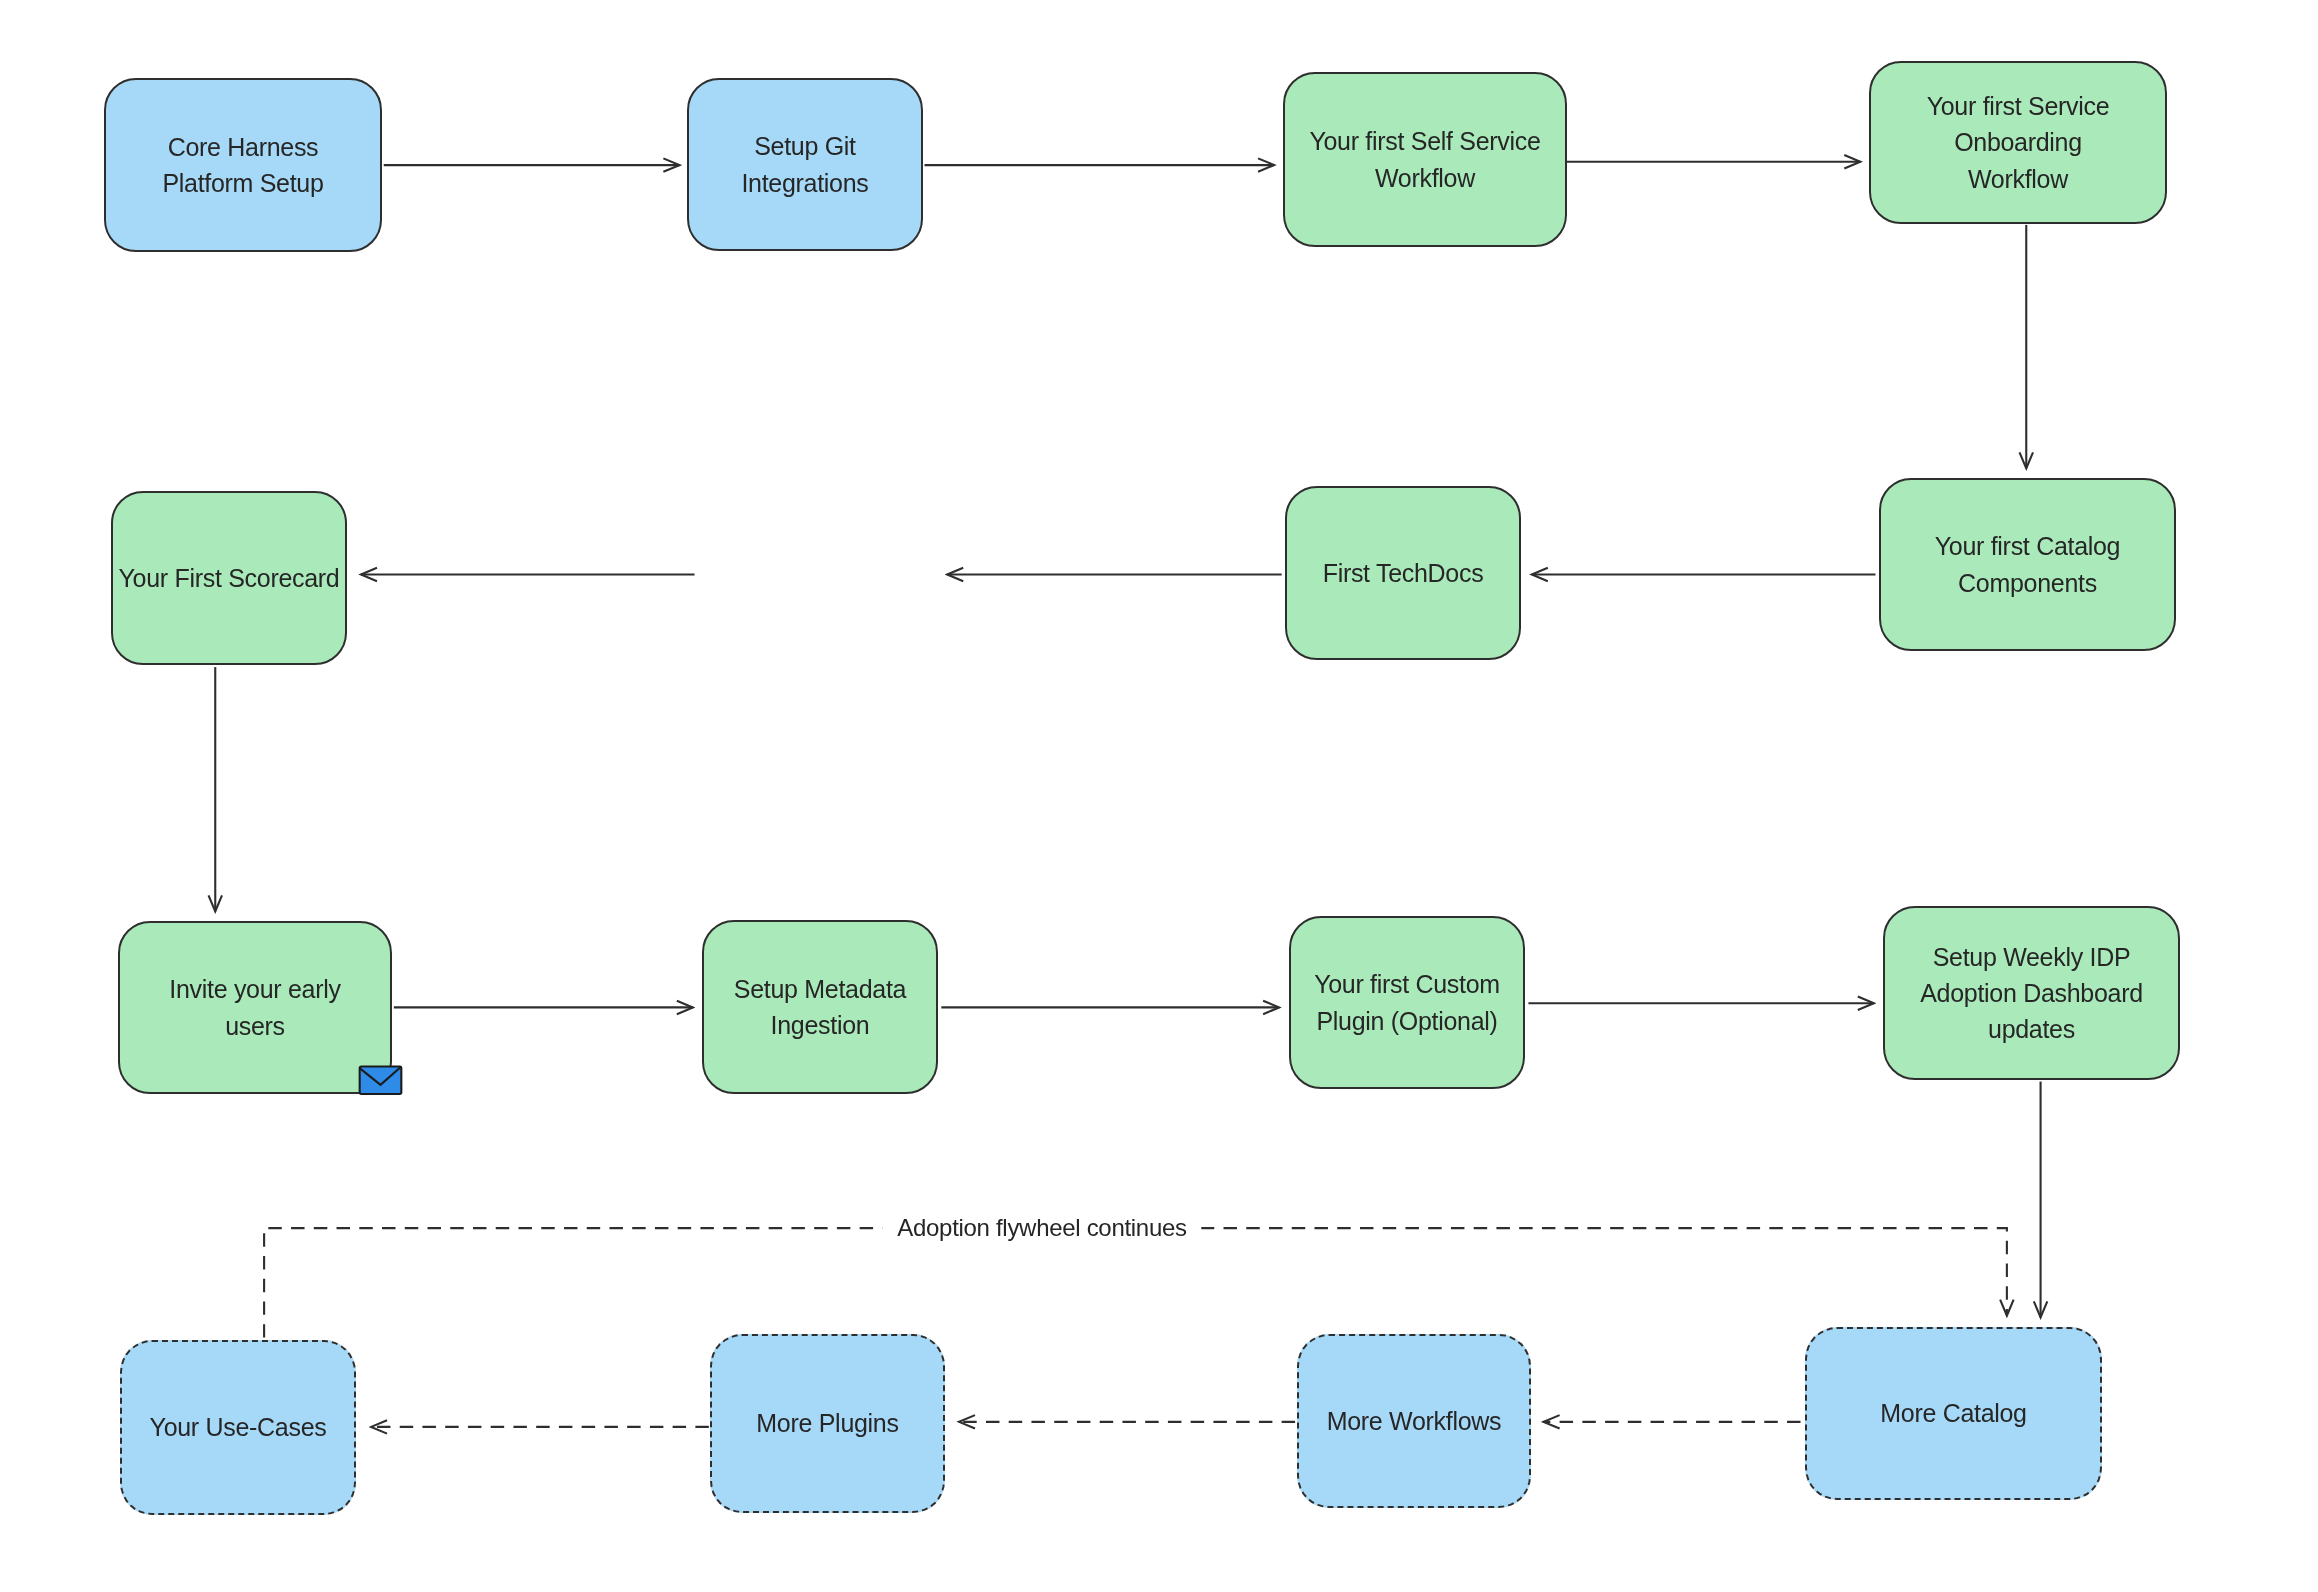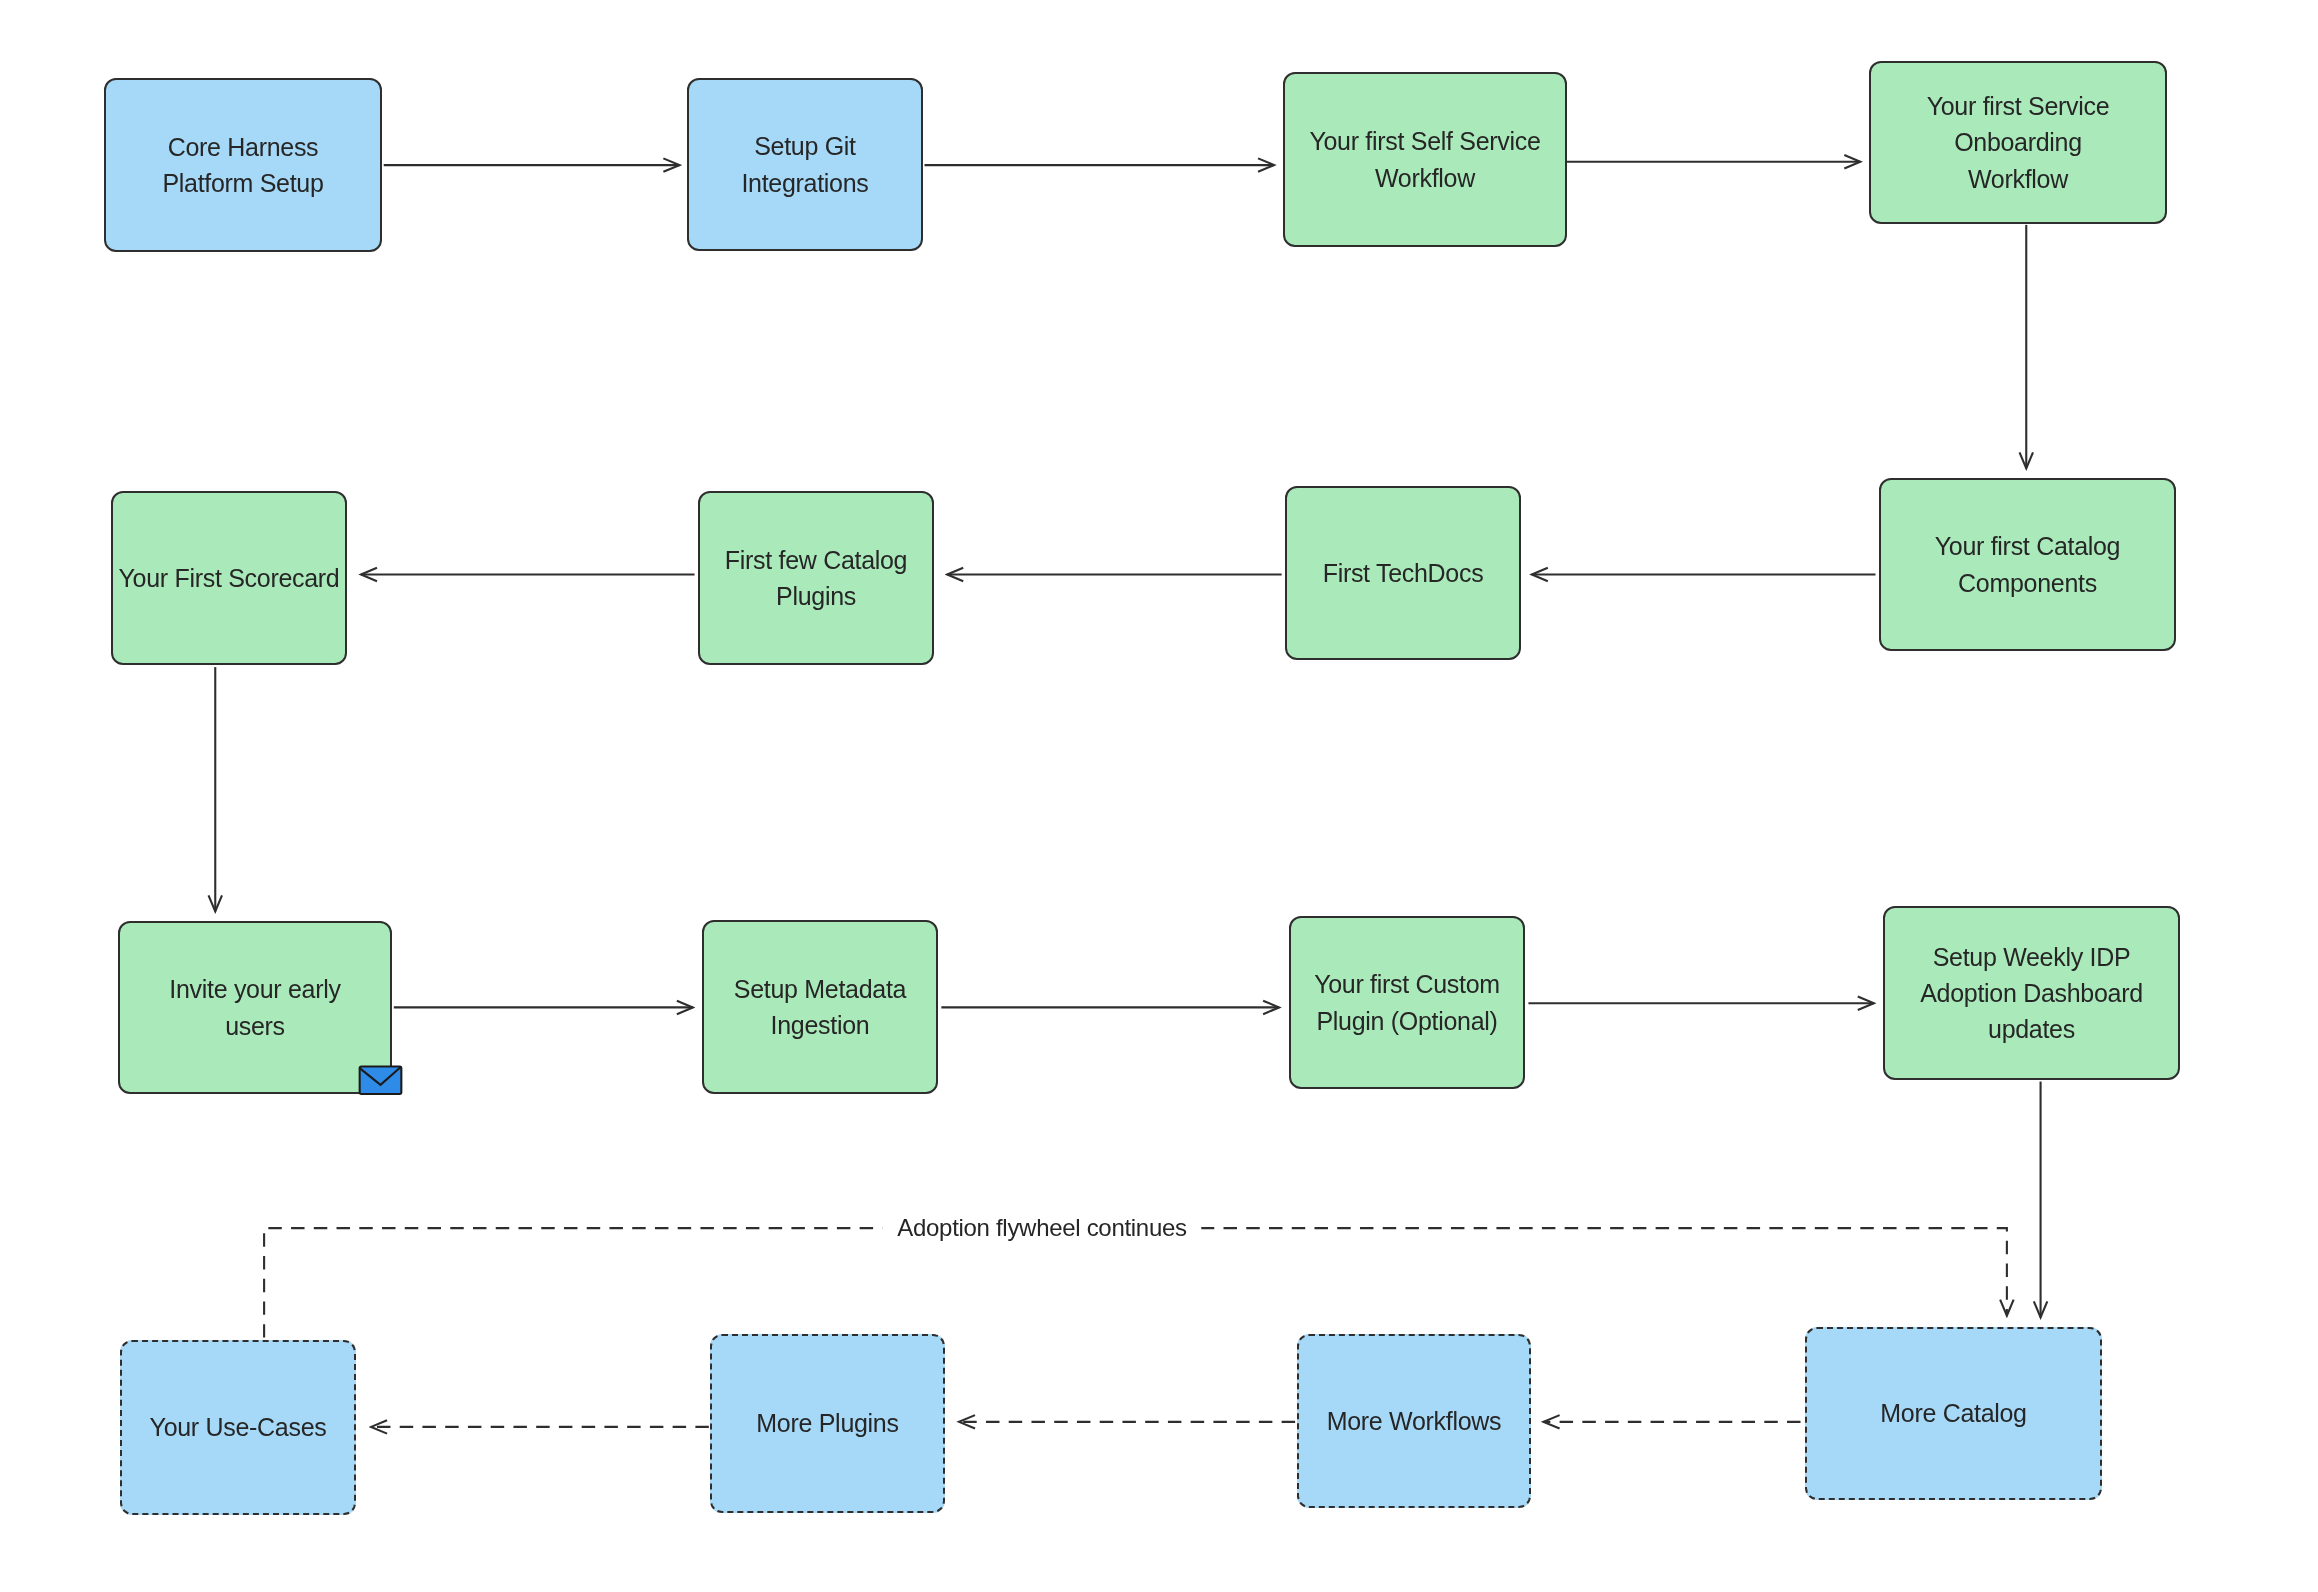--- a/index.html
+++ b/index.html
@@ -5,21 +5,21 @@
   html,body{margin:0;padding:0;background:#ffffff;}
   .canvas{
     position:relative;width:2319px;height:1592px;background:#ffffff;
     font-family:"Liberation Sans",sans-serif;overflow:hidden;
   }
   svg.wires{position:absolute;left:0;top:0;width:2319px;height:1592px;}
   .node{
     position:absolute;display:flex;align-items:center;justify-content:center;
     text-align:center;font-size:25px;line-height:1.45;letter-spacing:-0.3px;
     font-weight:500;color:#262626;white-space:pre;
-    border-radius:12px;border:2.5px solid var(--stroke,#2e2e2e);box-sizing:border-box;
+    border-radius:32px;border:2.5px solid var(--stroke,#2e2e2e);box-sizing:border-box;
   }
   .blue{background:var(--blue-fill,#a6d8f7);}
   .green{background:var(--green-fill,#aaeaba);}
   .dashed{border-style:dashed;}
   .flywheel-label{
     position:absolute;left:1042px;top:1228px;transform:translate(-50%,-50%);
     background:#ffffff;padding:3.4px 15px;font-size:24px;letter-spacing:-0.3px;
     font-weight:500;color:#262626;white-space:nowrap;
   }
   .envelope{position:absolute;left:198px;top:103px;width:45px;height:34px;}
@@ -67,22 +67,20 @@
 Integrations</div>
   <div class="node green" style="left:1283px;top:72px;width:284px;height:175px">Your first Self Service
 Workflow</div>
   <div class="node green" style="left:1869px;top:61px;width:298px;height:163px">Your first Service
 Onboarding
 Workflow</div>
 
   <div class="node green" style="left:1879px;top:478px;width:297px;height:173px">Your first Catalog
 Components</div>
   <div class="node green" style="left:1285px;top:486px;width:236px;height:174px">First TechDocs</div>
-  <div class="node green" style="left:698px;top:491px;width:236px;height:174px">First few Catalog
-Plugins</div>
   <div class="node green" style="left:111px;top:491px;width:236px;height:174px">Your First Scorecard</div>
 
   <div class="node green" style="left:118px;top:921px;width:274px;height:173px">
     <span>Invite your early
 users</span>
     <span class="envelope">
       <svg width="45" height="34" viewBox="0 0 54 40">
         <rect x="2" y="5" width="50" height="33" rx="2" fill="#2f8be8" stroke="#1b1b1b" stroke-width="2.5"></rect>
         <path d="M2,7 L27,27 L52,5" fill="none" stroke="#1b1b1b" stroke-width="2.5"></path>
       </svg>

